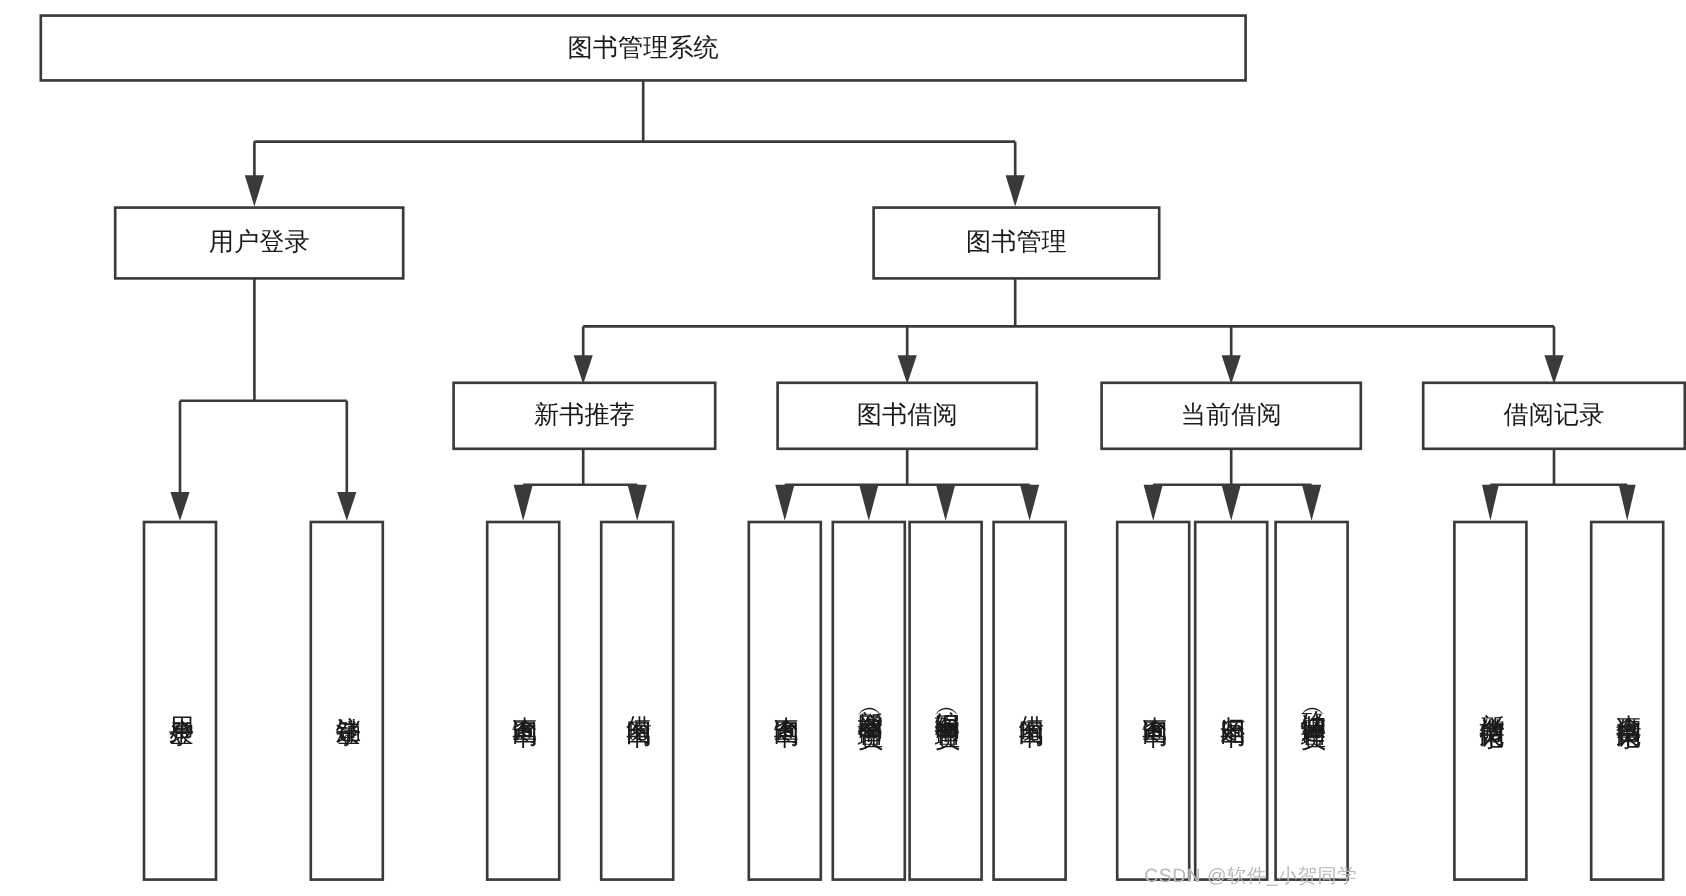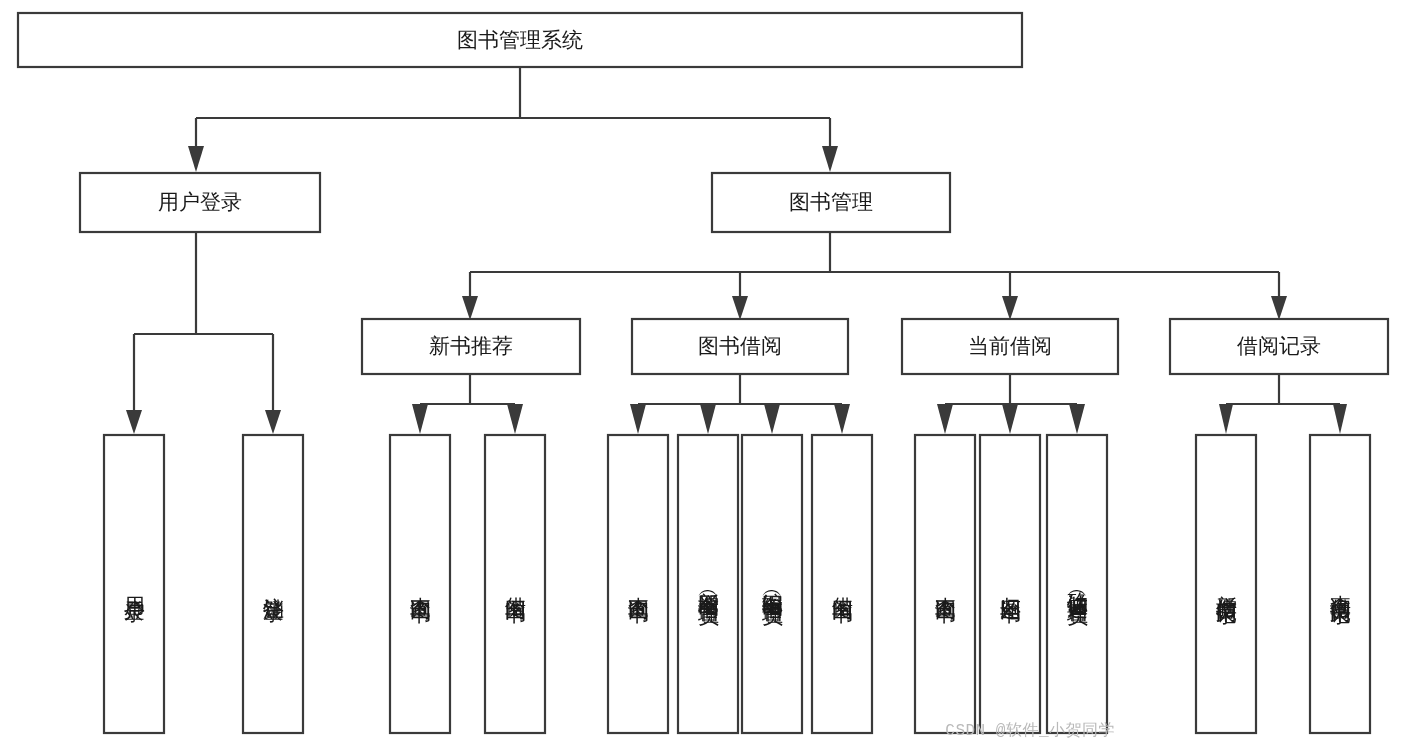--- a/index.html
+++ b/index.html
@@ -10,21 +10,21 @@
   body {
     width: 1405px;
     height: 747px;
     font-family: "Liberation Sans", sans-serif;
     overflow: hidden;
     position: relative;
   }
   #diagram-root {
     position: absolute;
     top: 0;
-    left: 0;
+    left: 16px;
     width: 1123px;
     height: 747px;
   }
   svg.diagram {
     display: block;
     width: 1405px;
     height: 747px;
   }
   .node-rect {
     fill: #ffffff;
@@ -64,21 +64,21 @@
     font-size: 21px;
     line-height: 1.18;
     letter-spacing: 2px;
     color: #1a1a1a;
     white-space: nowrap;
   }
   .watermark {
     position: absolute;
     right: 8px;
     bottom: 6px;
-    font-family: Liberation Mono, monospace;
+    font-family: Liberation Sans, sans-serif;
     font-size: 16px;
     color: #b9b9b9;
     letter-spacing: 0.5px;
     white-space: nowrap;
   }
 </style>
 </head>
 <body>
 
 <div id="diagram-root">

